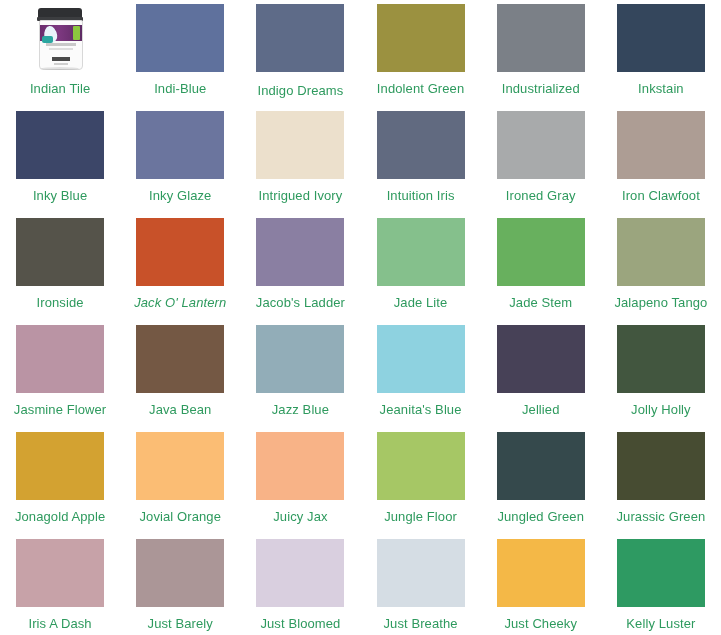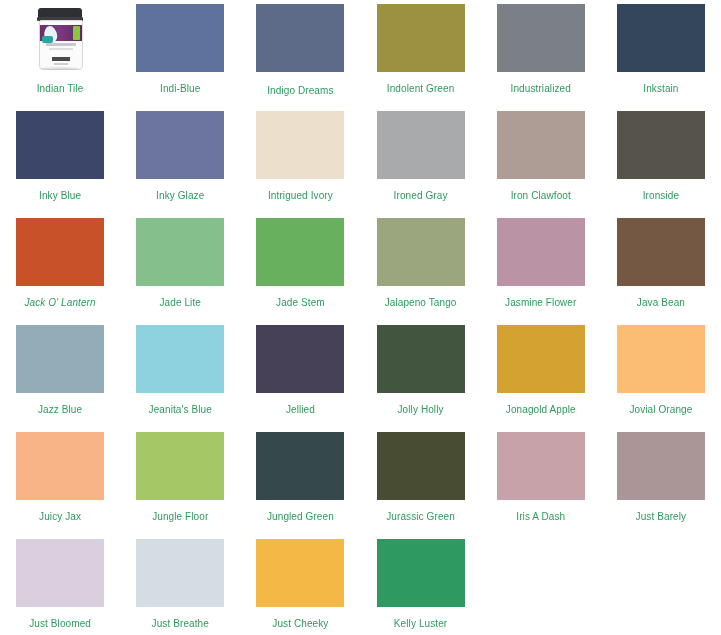--- a/index.html
+++ b/index.html
@@ -34,21 +34,21 @@
 
   .swatch-chip {
     width: 88px;
     height: 68px;
     margin-top: 4px;
     display: block;
   }
 
   .swatch-label {
     margin-top: 10px;
-    font-size: 10px;
+    font-size: 13px;
     line-height: 13px;
     color: #2e9a5e;
     text-align: center;
     letter-spacing: 0.1px;
     white-space: nowrap;
   }
 
   
   .can-wrap {
     width: 88px;
@@ -209,36 +209,44 @@
     </div>
     <div class="swatch-cell">
       <div class="swatch-chip" style="background: rgb(107, 117, 158);"></div>
       <div class="swatch-label" style="color: rgb(46, 154, 94);">Inky Glaze</div>
     </div>
     <div class="swatch-cell">
       <div class="swatch-chip" style="background: rgb(236, 224, 204);"></div>
       <div class="swatch-label" style="color: rgb(46, 154, 94);">Intrigued Ivory</div>
     </div>
     <div class="swatch-cell">
+      <div class="swatch-chip" style="background: rgb(97, 106, 128);"></div>
+      <div class="swatch-label" style="color: rgb(46, 154, 94);">Intuition Iris</div>
+    </div>
+    <div class="swatch-cell">
       <div class="swatch-chip" style="background: rgb(168, 170, 171);"></div>
       <div class="swatch-label" style="color: rgb(46, 154, 94);">Ironed Gray</div>
     </div>
     <div class="swatch-cell">
       <div class="swatch-chip" style="background: rgb(173, 157, 148);"></div>
       <div class="swatch-label" style="color: rgb(46, 154, 94);">Iron Clawfoot</div>
     </div>
     <div class="swatch-cell">
       <div class="swatch-chip" style="background: rgb(85, 83, 74);"></div>
       <div class="swatch-label" style="color: rgb(46, 154, 94);">Ironside</div>
     </div>
     <div class="swatch-cell">
       <div class="swatch-chip" style="background: rgb(200, 81, 41);"></div>
       <div class="swatch-label" style="color: rgb(46, 154, 94); font-style: italic;">Jack O' Lantern</div>
     </div>
     <div class="swatch-cell">
+      <div class="swatch-chip" style="background: rgb(138, 127, 162);"></div>
+      <div class="swatch-label" style="color: rgb(46, 154, 94);">Jacob's Ladder</div>
+    </div>
+    <div class="swatch-cell">
       <div class="swatch-chip" style="background: rgb(133, 192, 140);"></div>
       <div class="swatch-label" style="color: rgb(46, 154, 94);">Jade Lite</div>
     </div>
     <div class="swatch-cell">
       <div class="swatch-chip" style="background: rgb(104, 176, 94);"></div>
       <div class="swatch-label" style="color: rgb(46, 154, 94);">Jade Stem</div>
     </div>
     <div class="swatch-cell">
       <div class="swatch-chip" style="background: rgb(155, 165, 126);"></div>
       <div class="swatch-label" style="color: rgb(46, 154, 94);">Jalapeno Tango</div>

